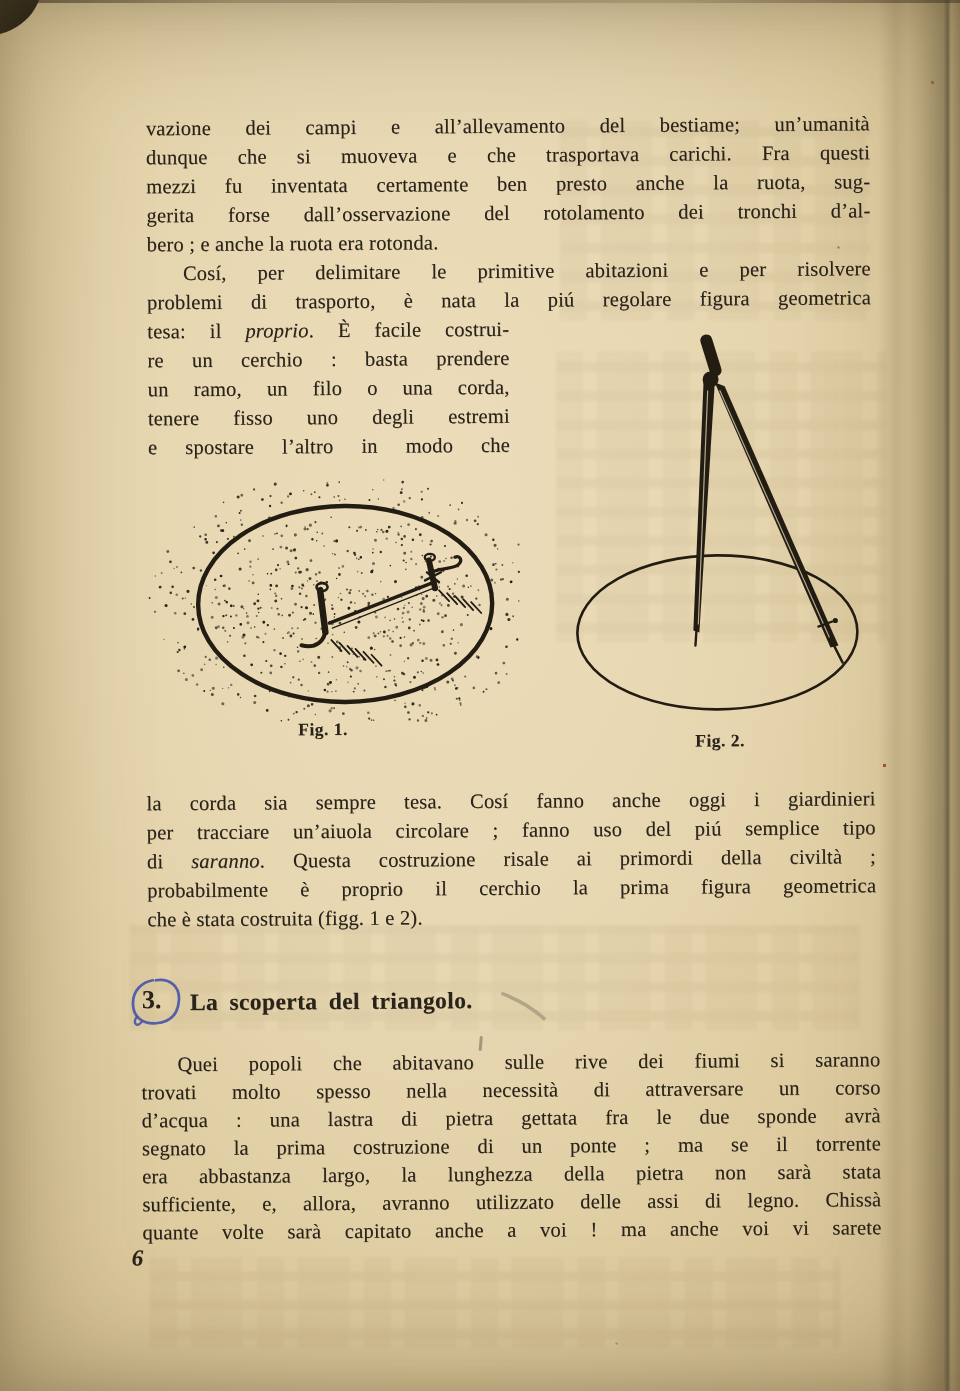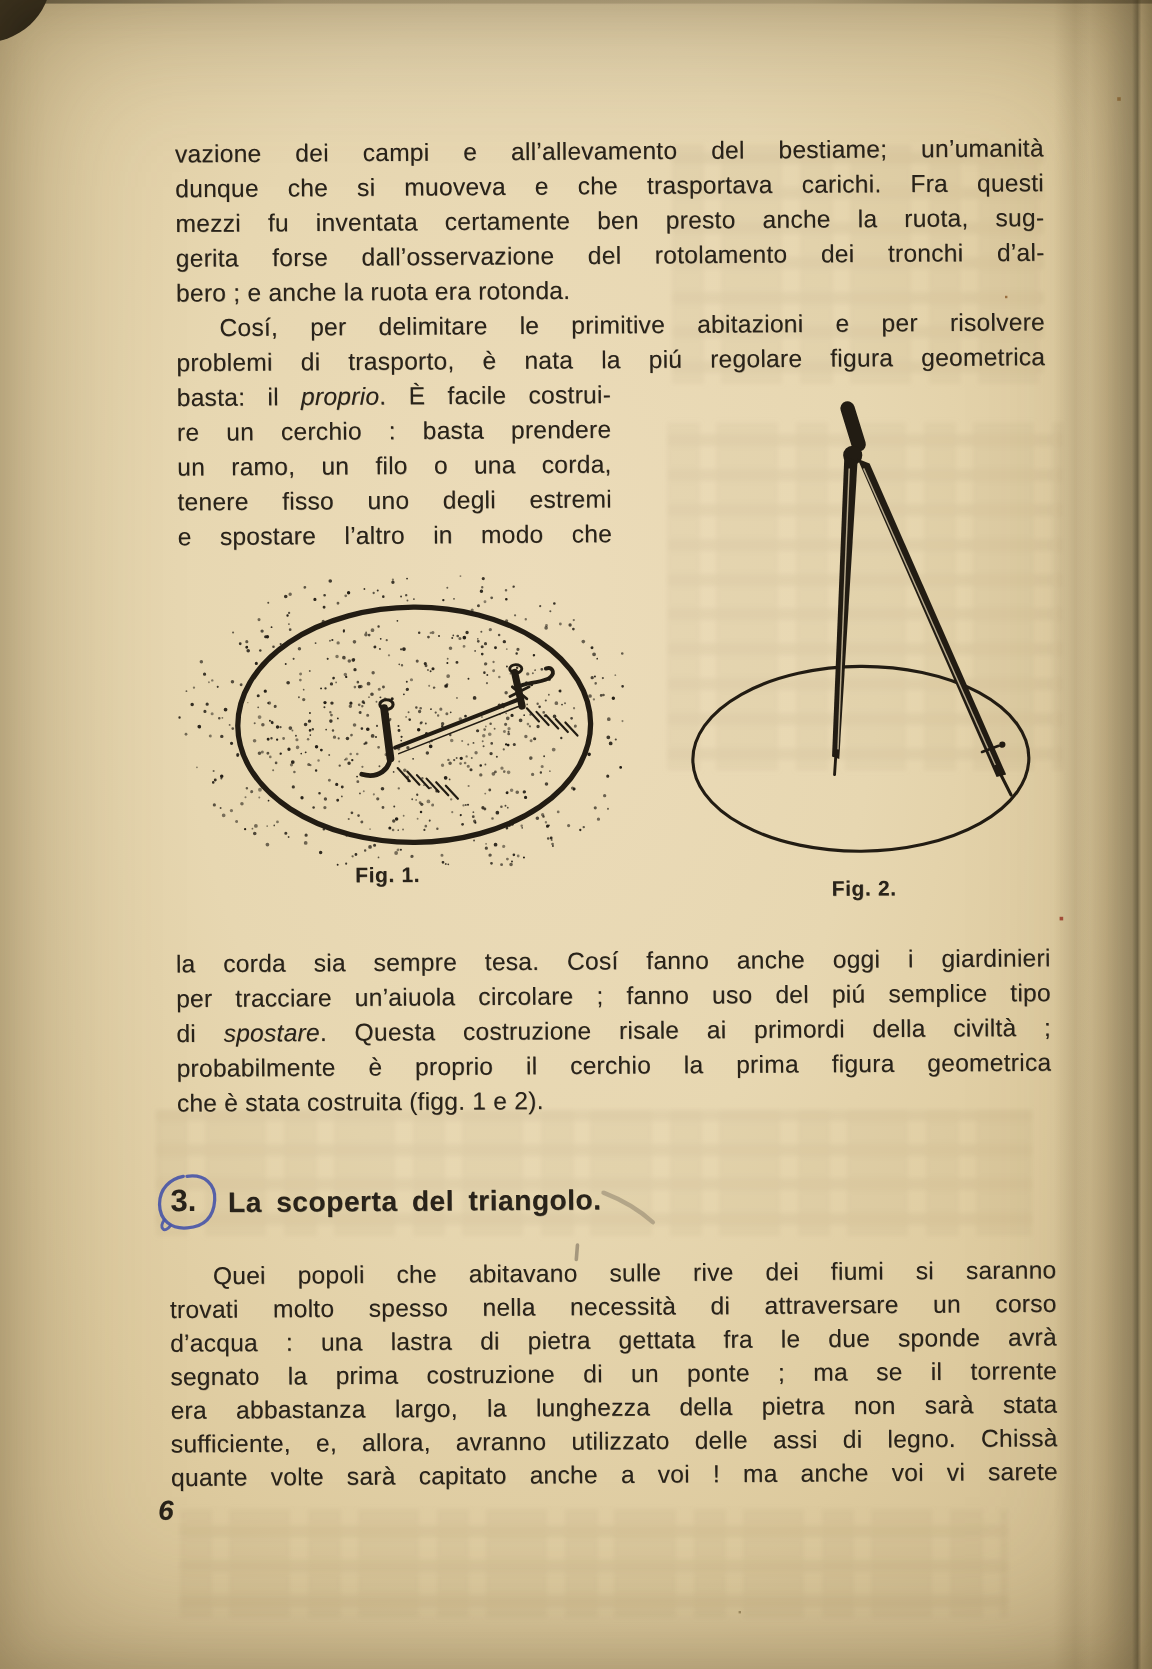--- a/index.html
+++ b/index.html
@@ -1,20 +1,20 @@
 <!DOCTYPE html>
 <html><head>
 <meta charset="utf-8">
 <style>
   html,body { margin:0; padding:0; background:#8a7a58; }
   .page {
     position:relative; width:960px; height:1391px; overflow:hidden;
     background:
       radial-gradient(ellipse at 46% 36%, #ecdcba 0%, #e7d7b1 40%, #decb9f 68%, #cdb88b 100%);
-    font-family:Liberation Sans, sans-serif;
+    font-family:Liberation Serif, serif;
     color:#29231a;
   }
   .content { position:absolute; inset:0; transform:rotate(-0.4deg); transform-origin:50% 52%; }
   .para { position:absolute; }
   .line {
     height:29px; line-height:29px; font-size:20.5px; letter-spacing:.2px;
     text-align:justify; text-align-last:justify; overflow:hidden; white-space:normal;
     text-shadow:.3px .3px .4px rgba(41,35,26,.38);
   }
   .line.last { text-align-last:left; }
@@ -89,21 +89,21 @@
       <div class="line">gerita forse dall’osservazione del rotolamento dei tronchi d’al-</div>
       <div class="line last">bero ; e anche la ruota era rotonda.</div>
     </div>
 
     <div class="para" id="p2w">
       <div class="line indent">Cosí, per delimitare le primitive abitazioni e per risolvere</div>
       <div class="line">problemi di trasporto, è nata la piú regolare figura geometrica</div>
     </div>
 
     <div class="para" id="p2n">
-      <div class="line"><span>basta: il </span><i>proprio</i><span>. È facile costrui-</span></div>
+      <div class="line"><span>tesa: il </span><i>proprio</i><span>. È facile costrui-</span></div>
       <div class="line">re un cerchio : basta prendere</div>
       <div class="line">un ramo, un filo o una corda,</div>
       <div class="line">tenere fisso uno degli estremi</div>
       <div class="line">e spostare l’altro in modo che</div>
     </div>
 
     <svg class="figure" id="fig1" width="384" height="248" viewBox="0 0 384 248">
       <ellipse class="ink" cx="206" cy="127" rx="147" ry="98" stroke-width="4.4"></ellipse>
       <g id="fig1-dots">
           <circle cx="104.5" cy="131.1" r="0.80" fill="#221d15" opacity="0.62"></circle>
@@ -789,21 +789,21 @@
         <circle class="fill-ink" cx="276" cy="291" r="2.6"></circle>
       </g>
     </svg>
 
     <div class="caption" id="cap1">Fig. 1.</div>
     <div class="caption" id="cap2">Fig. 2.</div>
 
     <div class="para" id="p3">
       <div class="line">la corda sia sempre tesa. Cosí fanno anche oggi i giardinieri</div>
       <div class="line">per tracciare un’aiuola circolare ; fanno uso del piú semplice tipo</div>
-      <div class="line"><span>di </span><i>spostare</i><span>. Questa costruzione risale ai primordi della civiltà ;</span></div>
+      <div class="line"><span>di </span><i>saranno</i><span>. Questa costruzione risale ai primordi della civiltà ;</span></div>
       <div class="line">probabilmente è proprio il cerchio la prima figura geometrica</div>
       <div class="line last">che è stata costruita (figg. 1 e 2).</div>
     </div>
 
     <div class="heading">
       <div class="heading-num-wrap">
         <svg class="pen-circle" width="62" height="56" viewBox="0 0 62 56">
           <path d="M30,6 C45,4 54,13 53,26 C52,40 44,48 30,49 C17,50 7,43 7,29 C7,16 16,8 27,6" fill="none" stroke="#4a57a8" stroke-width="2.7" stroke-linecap="round" opacity=".92"></path>
           <path d="M11,42 C6,49 11,54 16,47" fill="none" stroke="#4a57a8" stroke-width="2.4" stroke-linecap="round" opacity=".9"></path>
         </svg>

